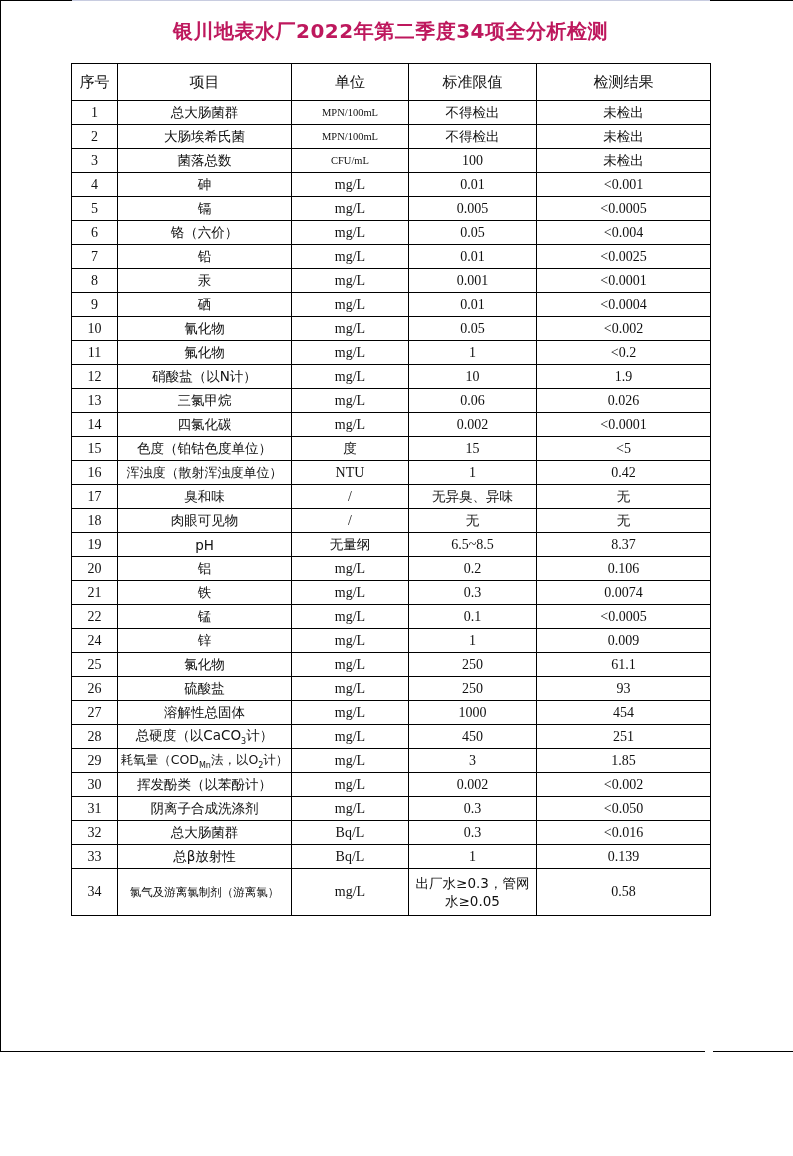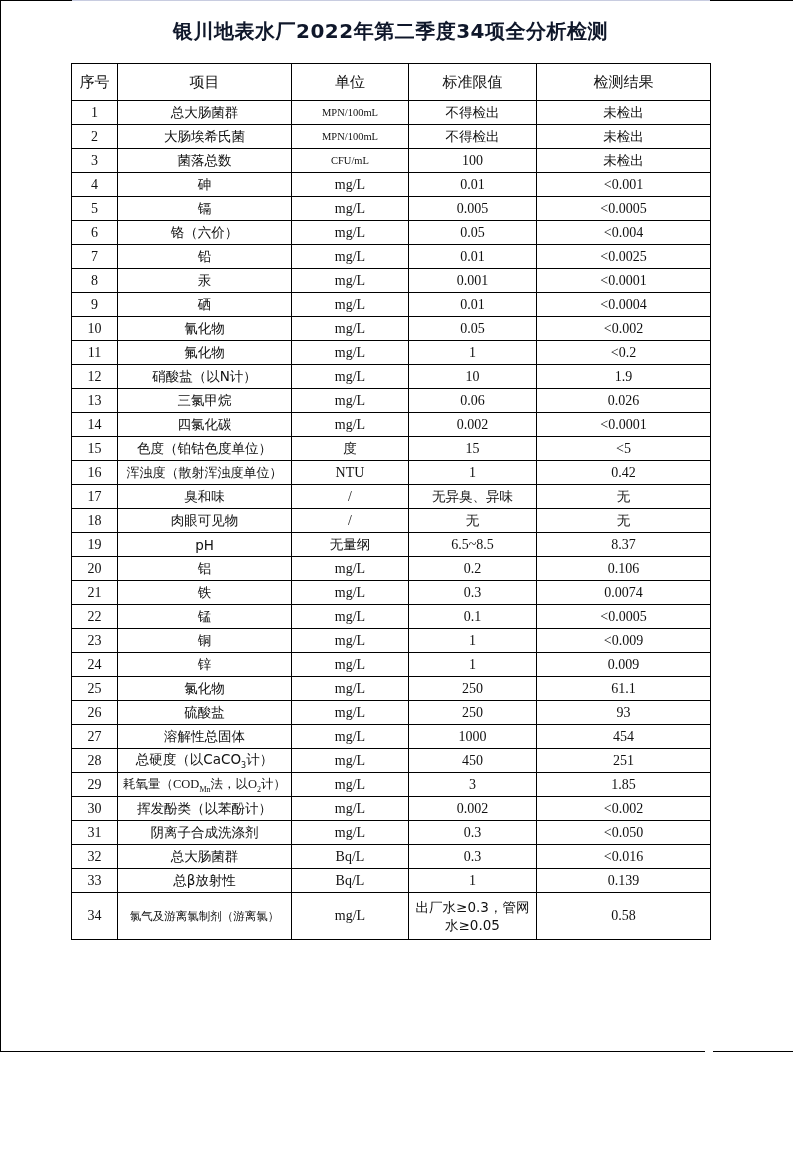--- a/index.html
+++ b/index.html
@@ -1,21 +1,21 @@
 <!DOCTYPE html>
 <html><head>
 <meta charset="utf-8">
 <style>
   html, body { margin:0; padding:0; background:#ffffff; }
   body { width:793px; height:1156px; position:relative; overflow:hidden;
          font-family:"Liberation Serif","DejaVu Serif",serif; color:#111; }
   .line { position:absolute; background:#000; }
   .title { position:absolute; left:0; width:781px; top:18px; text-align:center;
            font-family:"DejaVu Sans","Liberation Sans",sans-serif; font-weight:bold;
-           font-size:20px; letter-spacing:0.5px; color:#0f172a; }
+           font-size:20px; letter-spacing:0.5px; color:#be185d; }
   table { position:absolute; left:71px; top:63px; border-collapse:collapse;
           table-layout:fixed; width:639px; }
   td, th { border:1px solid #000; text-align:center; vertical-align:middle; padding:0;
            overflow:hidden; white-space:nowrap; }
   th { height:36px; font-weight:normal; font-family:Liberation Serif, serif;
        font-size:15px; }
   td { height:23px; font-size:14px; }
   td.cjk { font-family:"DejaVu Sans","Liberation Sans",sans-serif; font-size:13.5px; }
   td.small { font-size:10.5px; }
   tr.tall td { height:46px; }
@@ -200,27 +200,20 @@
         <td>0.0074</td>
       </tr>
       <tr>
         <td>22</td>
         <td class="cjk">锰</td>
         <td>mg/L</td>
         <td>0.1</td>
         <td>&lt;0.0005</td>
       </tr>
       <tr>
-        <td>23</td>
-        <td class="cjk">铜</td>
-        <td>mg/L</td>
-        <td>1</td>
-        <td>&lt;0.009</td>
-      </tr>
-      <tr>
         <td>24</td>
         <td class="cjk">锌</td>
         <td>mg/L</td>
         <td>1</td>
         <td>0.009</td>
       </tr>
       <tr>
         <td>25</td>
         <td class="cjk">氯化物</td>
         <td>mg/L</td>
@@ -243,21 +236,21 @@
       </tr>
       <tr>
         <td>28</td>
         <td class="cjk"><span>总硬度（以CaCO</span><sub>3</sub><span>计）</span></td>
         <td>mg/L</td>
         <td>450</td>
         <td>251</td>
       </tr>
       <tr>
         <td>29</td>
-        <td class="cjk" style="font-size: 12.5px; font-family: Liberation Serif, serif;"><span>耗氧量（COD</span><sub>Mn</sub><span>法，以O</span><sub>2</sub><span>计）</span></td>
+        <td class="cjk" style="font-size: 12.5px;"><span>耗氧量（COD</span><sub>Mn</sub><span>法，以O</span><sub>2</sub><span>计）</span></td>
         <td>mg/L</td>
         <td>3</td>
         <td>1.85</td>
       </tr>
       <tr>
         <td>30</td>
         <td class="cjk">挥发酚类（以苯酚计）</td>
         <td>mg/L</td>
         <td>0.002</td>
         <td>&lt;0.002</td>

